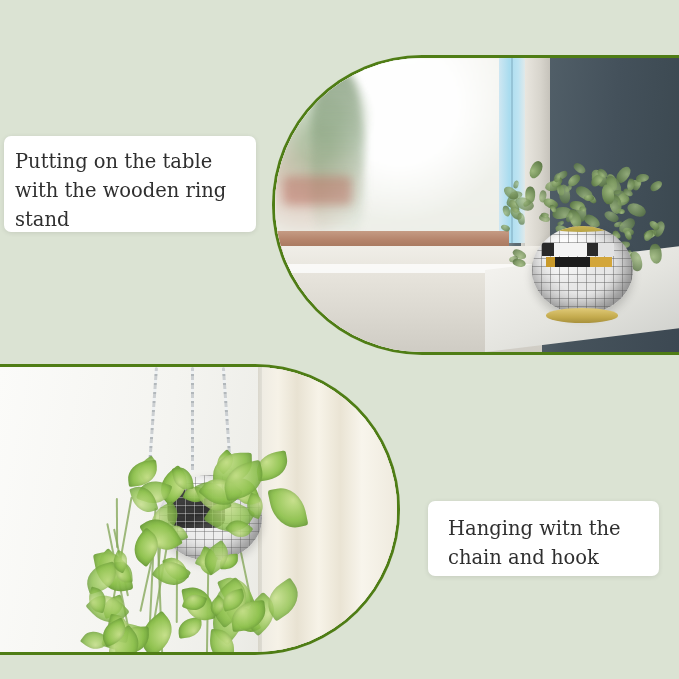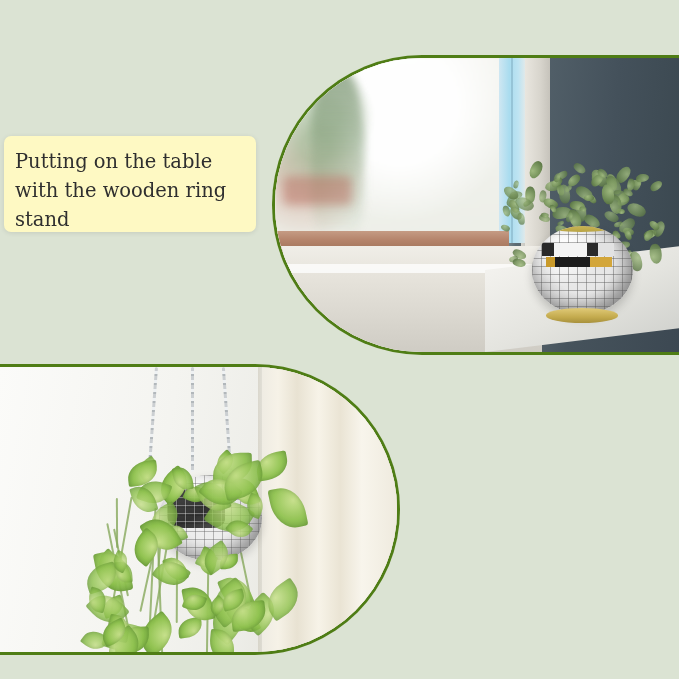--- a/index.html
+++ b/index.html
@@ -197,21 +197,21 @@
     background:radial-gradient(circle at 35% 30%,#c6e08a,#8fc24f 55%,#5f9532);
     box-shadow:inset 0 0 4px rgba(60,95,35,.35);
   }
   .s2-vine{
     position:absolute;width:2px;background:#87a95c;opacity:.8;border-radius:2px;
   }
 
   
   .caption{
     position:absolute;
-    background:#fef9c3;
+    background:#ffffff;
     border-radius:7px;
     box-shadow:0 1px 5px rgba(0,0,0,.10);
     font-family:"DejaVu Serif", serif;
     color:#2f2f2f;
     box-sizing:border-box;
   }
   .caption-1{
     left:4px;top:136px;width:252px;height:96px;
     padding:11px 10px 0 11px;
     font-size:19.5px;line-height:29px;
@@ -434,14 +434,15 @@
           <span class="s2-leaf" style="width: 35.0243px; height: 28.0195px; left: 58.1047%; top: 82.6082%; transform: rotate(352.474deg); opacity: 0.95; z-index: 5;"></span>
           <span class="s2-leaf" style="width: 41.4312px; height: 33.145px; left: 56.0934%; top: 34.1281%; transform: rotate(346.463deg); opacity: 0.89; z-index: 1;"></span>
           <span class="s2-leaf" style="width: 18.8624px; height: 15.0899px; left: 27.9957%; top: 65.6866%; transform: rotate(115.915deg); opacity: 0.8; z-index: 5;"></span>
           <span class="s2-leaf" style="width: 26.1386px; height: 20.9109px; left: 25.5152%; top: 89.4874%; transform: rotate(155.275deg); opacity: 0.98; z-index: 5;"></span>
         </div>
     </div>
   </div>
 
   <div class="caption caption-1">Putting on the table with the wooden ring stand</div>
 
+  <div class="caption caption-2">Hanging witn the chain and hook</div>
 
 </div>
 
 </body></html>

